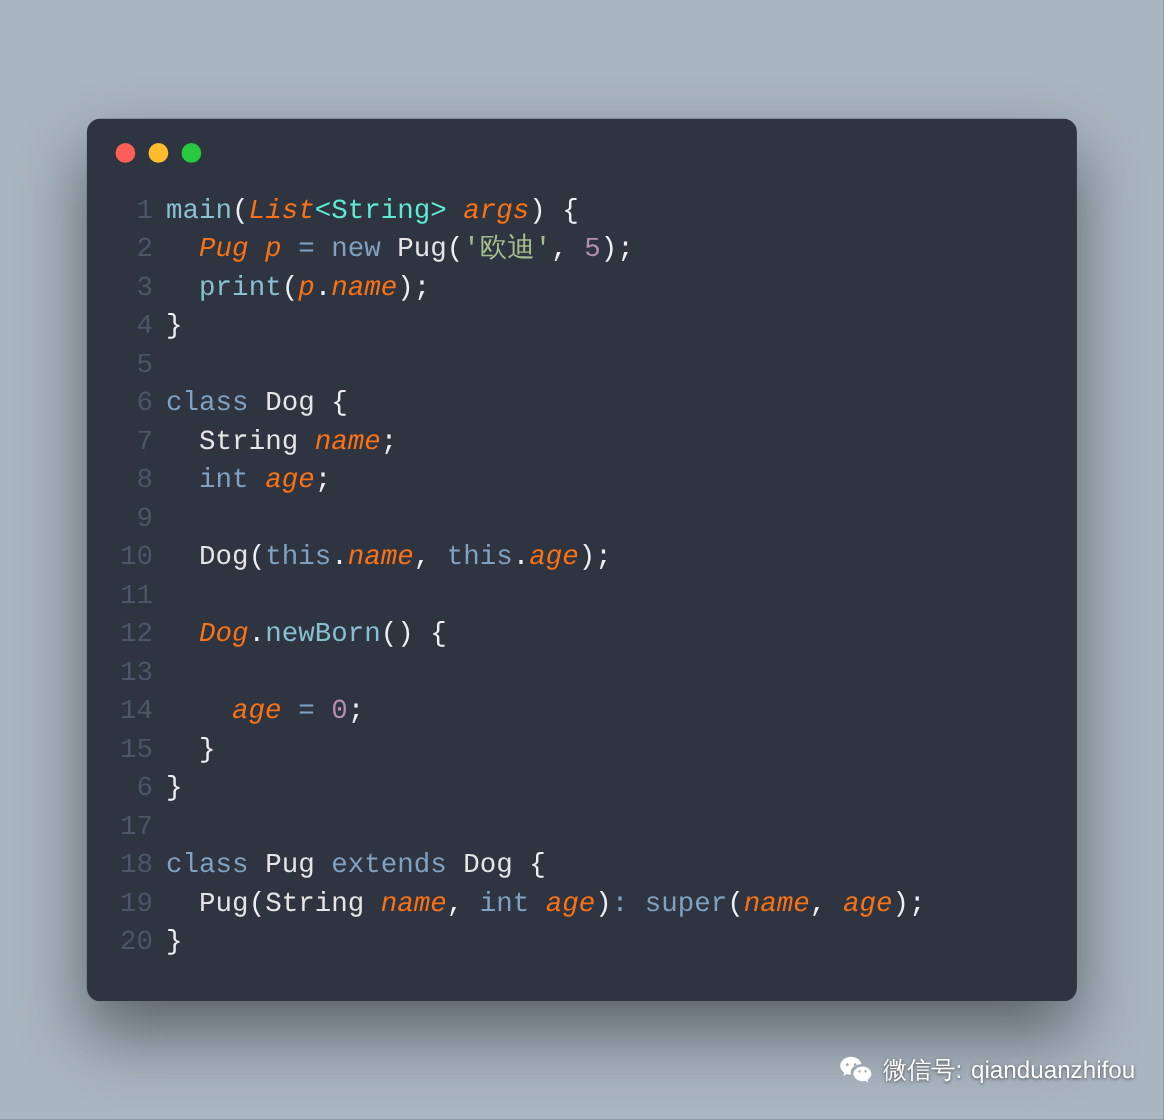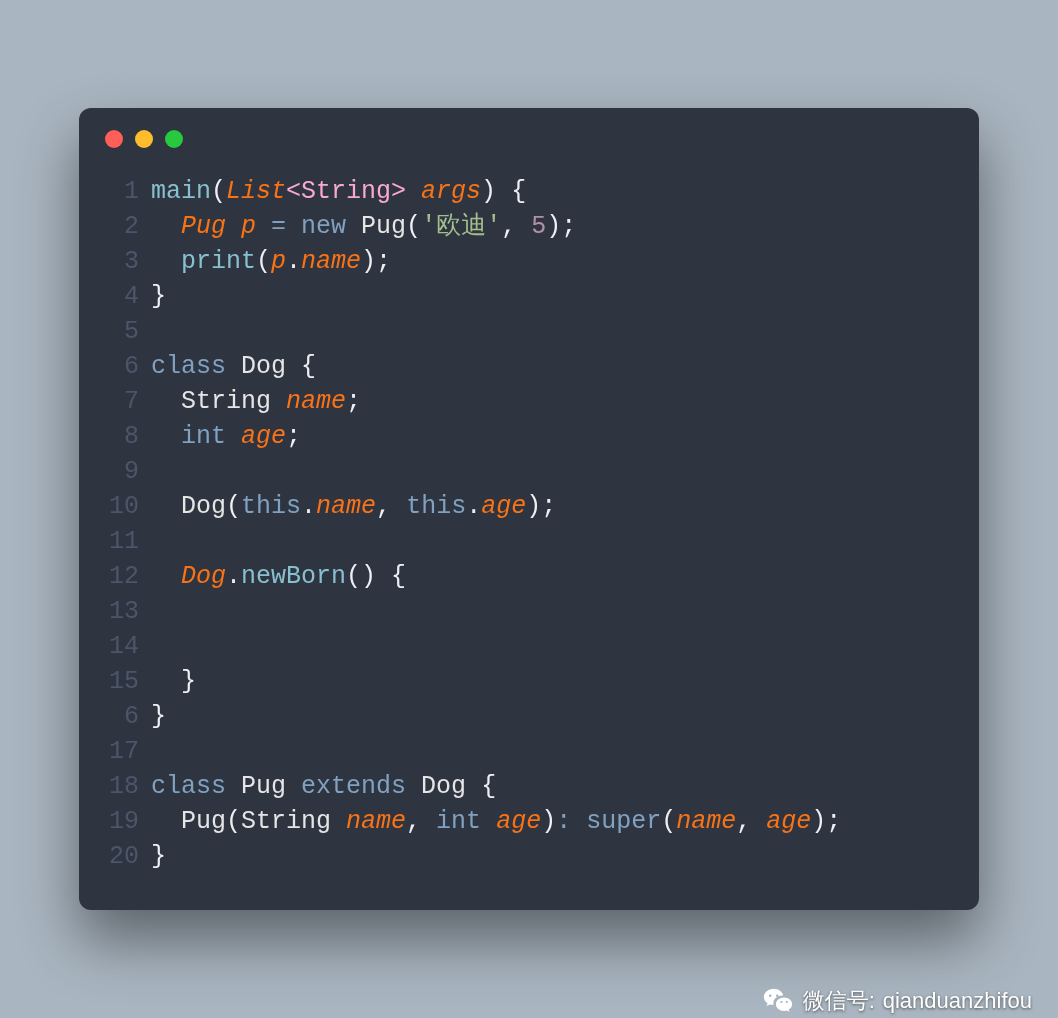--- a/index.html
+++ b/index.html
@@ -43,26 +43,26 @@
   }
   .code { color: #d8dee9; }
   .tok-plain   { color: #f97316; font-style: italic; }
   .tok-keyword { color: #81a1c1; text-align: center; }
   .tok-type    { color: #e5e5e5; }
   .tok-method  { color: #88c0d0; }
   .tok-string  { color: #a3be8c; }
   .tok-number  { color: #b48ead; }
   .tok-op      { color: #81a1c1; }
   .tok-punc    { color: #eceff4; }
-  .tok-tag     { color: #f9a8d4; }
+  .tok-tag     { color: #5eead4; }
   .tok-this    { color: #81a1c1; }
   .watermark {
     position: absolute;
     right: 26px;
-    bottom: 0;
+    bottom: 28px;
     display: flex;
     align-items: center;
     gap: 8px;
     color: #fff;
     font-family: -apple-system, BlinkMacSystemFont, "Segoe UI", sans-serif;
     font-size: 22px;
     text-shadow: 0 1px 3px rgba(0,0,0,0.6);
   }
   .wm-icon {
     width: 34px; height: 34px;
@@ -86,21 +86,21 @@
       <div class="code-line"><span class="ln">4</span><span class="code"><span class="tok-punc">}</span></span></div>
       <div class="code-line"><span class="ln">5</span><span class="code">&nbsp;</span></div>
       <div class="code-line"><span class="ln">6</span><span class="code"><span class="tok-keyword">class</span><span class="tok-plain"> </span><span class="tok-type">Dog</span><span class="tok-plain"> </span><span class="tok-punc">{</span></span></div>
       <div class="code-line"><span class="ln">7</span><span class="code"><span class="tok-plain">  </span><span class="tok-type">String</span><span class="tok-plain"> name</span><span class="tok-punc">;</span></span></div>
       <div class="code-line"><span class="ln">8</span><span class="code"><span class="tok-plain">  </span><span class="tok-keyword">int</span><span class="tok-plain"> age</span><span class="tok-punc">;</span></span></div>
       <div class="code-line"><span class="ln">9</span><span class="code">&nbsp;</span></div>
       <div class="code-line"><span class="ln">10</span><span class="code"><span class="tok-plain">  </span><span class="tok-type">Dog</span><span class="tok-punc">(</span><span class="tok-this">this</span><span class="tok-punc">.</span><span class="tok-plain">name</span><span class="tok-punc">,</span><span class="tok-plain"> </span><span class="tok-this">this</span><span class="tok-punc">.</span><span class="tok-plain">age</span><span class="tok-punc">)</span><span class="tok-punc">;</span></span></div>
       <div class="code-line"><span class="ln">11</span><span class="code">&nbsp;</span></div>
       <div class="code-line"><span class="ln">12</span><span class="code"><span class="tok-plain">  Dog</span><span class="tok-punc">.</span><span class="tok-method">newBorn</span><span class="tok-punc">(</span><span class="tok-punc">)</span><span class="tok-plain"> </span><span class="tok-punc">{</span></span></div>
       <div class="code-line"><span class="ln">13</span></div>
-      <div class="code-line"><span class="ln">14</span></div>
+      <div class="code-line"><span class="ln">14</span><span class="code"><span class="tok-plain">    age </span><span class="tok-op">=</span><span class="tok-plain"> </span><span class="tok-number">0</span><span class="tok-punc">;</span></span></div>
       <div class="code-line"><span class="ln">15</span><span class="code"><span class="tok-plain">  </span><span class="tok-punc">}</span></span></div>
       <div class="code-line"><span class="ln">6</span><span class="code"><span class="tok-punc">}</span></span></div>
       <div class="code-line"><span class="ln">17</span><span class="code">&nbsp;</span></div>
       <div class="code-line"><span class="ln">18</span><span class="code"><span class="tok-keyword">class</span><span class="tok-plain"> </span><span class="tok-type">Pug</span><span class="tok-plain"> </span><span class="tok-keyword">extends</span><span class="tok-plain"> </span><span class="tok-type">Dog</span><span class="tok-plain"> </span><span class="tok-punc">{</span></span></div>
       <div class="code-line"><span class="ln">19</span><span class="code"><span class="tok-plain">  </span><span class="tok-type">Pug</span><span class="tok-punc">(</span><span class="tok-type">String</span><span class="tok-plain"> name</span><span class="tok-punc">,</span><span class="tok-plain"> </span><span class="tok-keyword">int</span><span class="tok-plain"> age</span><span class="tok-punc">)</span><span class="tok-op">:</span><span class="tok-plain"> </span><span class="tok-keyword">super</span><span class="tok-punc">(</span><span class="tok-plain">name</span><span class="tok-punc">,</span><span class="tok-plain"> age</span><span class="tok-punc">)</span><span class="tok-punc">;</span></span></div>
       <div class="code-line"><span class="ln">20</span><span class="code"><span class="tok-punc">}</span></span></div>
     </div>
 </div>
 
 <div class="watermark">

